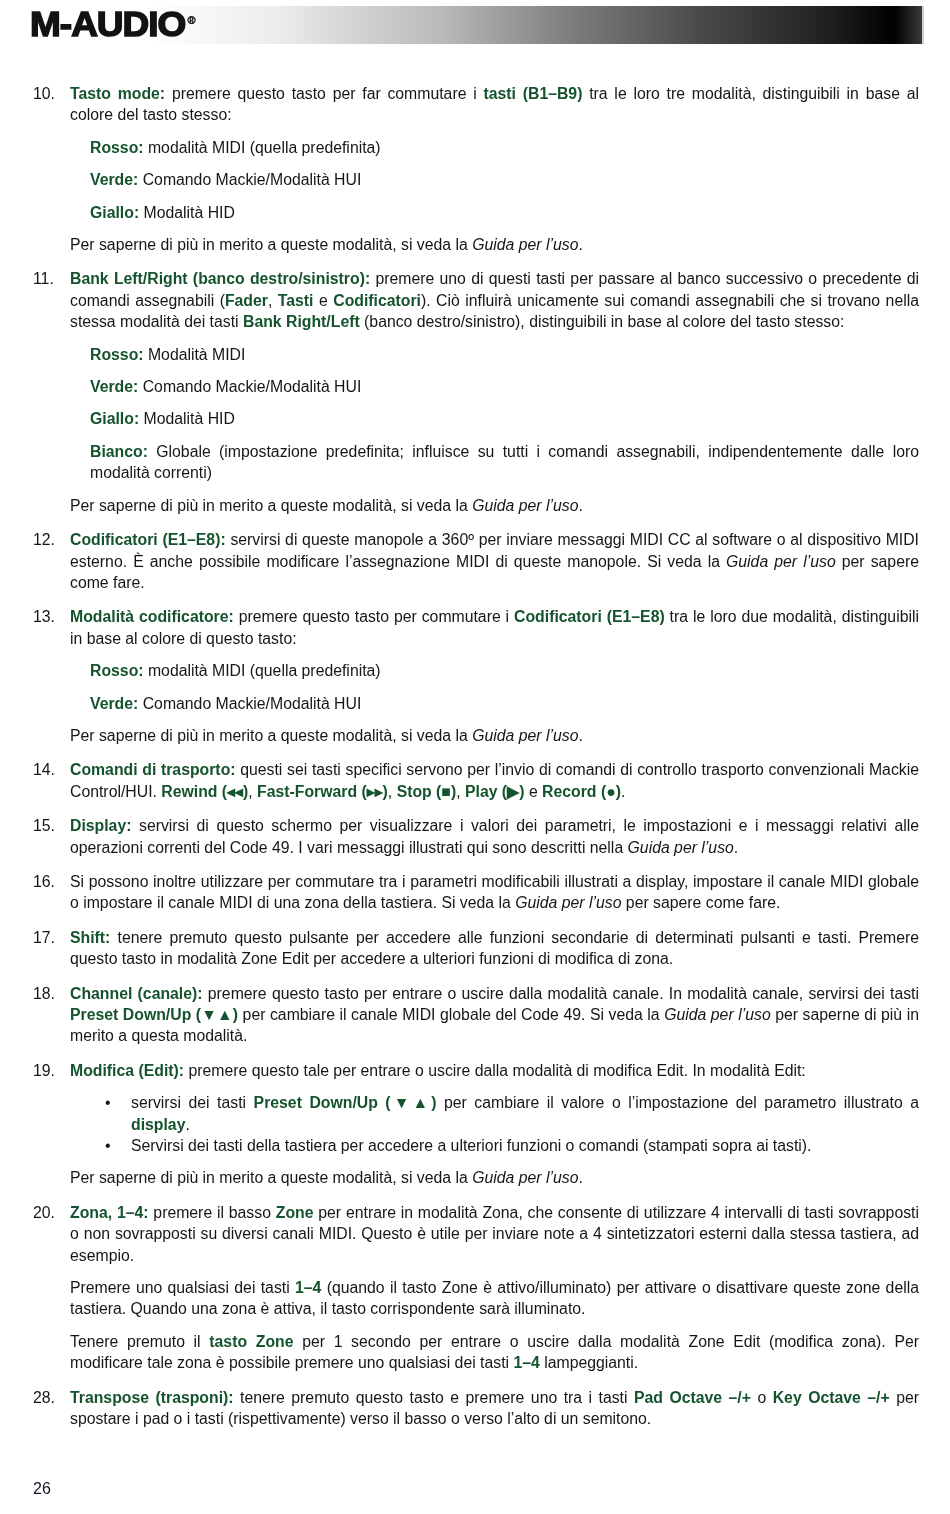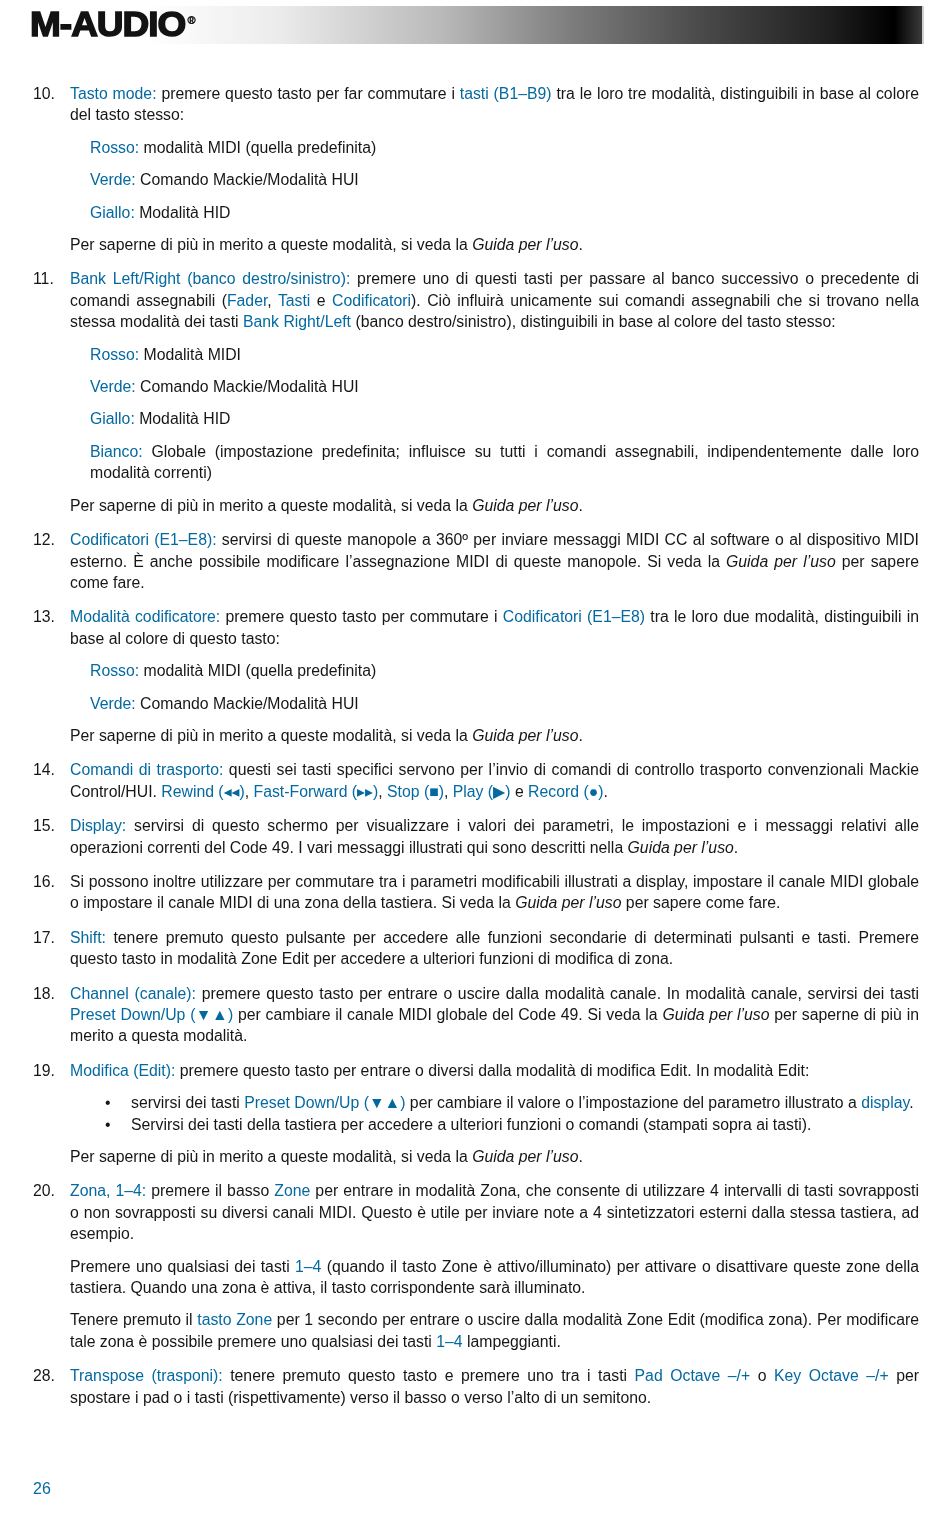--- a/index.html
+++ b/index.html
@@ -30,24 +30,24 @@
   .content{padding:33px 31px 0 33px;}
   .item{display:flex;margin-bottom:13px;justify-content:center;}
   .item-num{flex:none;width:37px;font-size:15.8px;line-height:21.4px;}
   .item-body{flex:1;min-width:0;}
   .block{font-size:15.8px;line-height:21.4px;text-align:justify;}
   .block + .block, .bullet + .block, .block + .bullet{margin-top:11px;}
   .block.indent{margin-left:20px;}
   .bullet{display:flex;margin-left:35px;font-size:15.8px;line-height:21.4px;}
   .bullet .dot{flex:none;width:26px;}
   .bullet-text{flex:1;text-align:justify;}
-  .bld{font-weight:normal;color:#0369a1;}
+  .bld{font-weight:bold;color:#14532d;}
   .ita{font-style:italic;}
   
-  .page-number{position:absolute;left:33px;bottom:16px;font-size:16px;color:#0369a1;}
+  .page-number{position:absolute;left:33px;bottom:16px;font-size:16px;color:#0f172a;}
 </style>
 </head>
 <body>
 
 <header class="header">
   <div class="brand-bar"></div>
   <div class="logo">
     <span>M-AUDIO</span><sup>®</sup>
   </div>
 </header>
@@ -116,21 +116,21 @@
       </div>
       <div class="item">
         <div class="item-num">18.</div>
         <div class="item-body">
           <div class="block para"><span class="bld">Channel (canale): </span><span>premere questo tasto per entrare o uscire dalla modalità canale. In modalità canale, servirsi dei tasti </span><span class="bld">Preset Down/Up (▼▲)</span><span> per cambiare il canale MIDI globale del Code 49. Si veda la </span><span class="ita">Guida per l’uso</span><span> per saperne di più in merito a questa modalità.</span></div>
         </div>
       </div>
       <div class="item">
         <div class="item-num">19.</div>
         <div class="item-body">
-          <div class="block para"><span class="bld">Modifica (Edit): </span><span>premere questo tasto per entrare o diversi dalla modalità di modifica Edit. In modalità Edit:</span></div>
+          <div class="block para"><span class="bld">Modifica (Edit): </span><span>premere questo tale per entrare o uscire dalla modalità di modifica Edit. In modalità Edit:</span></div>
           <div class="bullet">
             <span class="dot">•</span>
             <div class="bullet-text"><span>servirsi dei tasti </span><span class="bld">Preset Down/Up (▼▲)</span><span> per cambiare il valore o l’impostazione del parametro illustrato a </span><span class="bld">display</span><span>.</span></div>
           </div>
           <div class="bullet">
             <span class="dot">•</span>
             <div class="bullet-text"><span>Servirsi dei tasti della tastiera per accedere a ulteriori funzioni o comandi (stampati sopra ai tasti).</span></div>
           </div>
           <div class="block para"><span>Per saperne di più in merito a queste modalità, si veda la </span><span class="ita">Guida per l’uso</span><span>.</span></div>
         </div>

